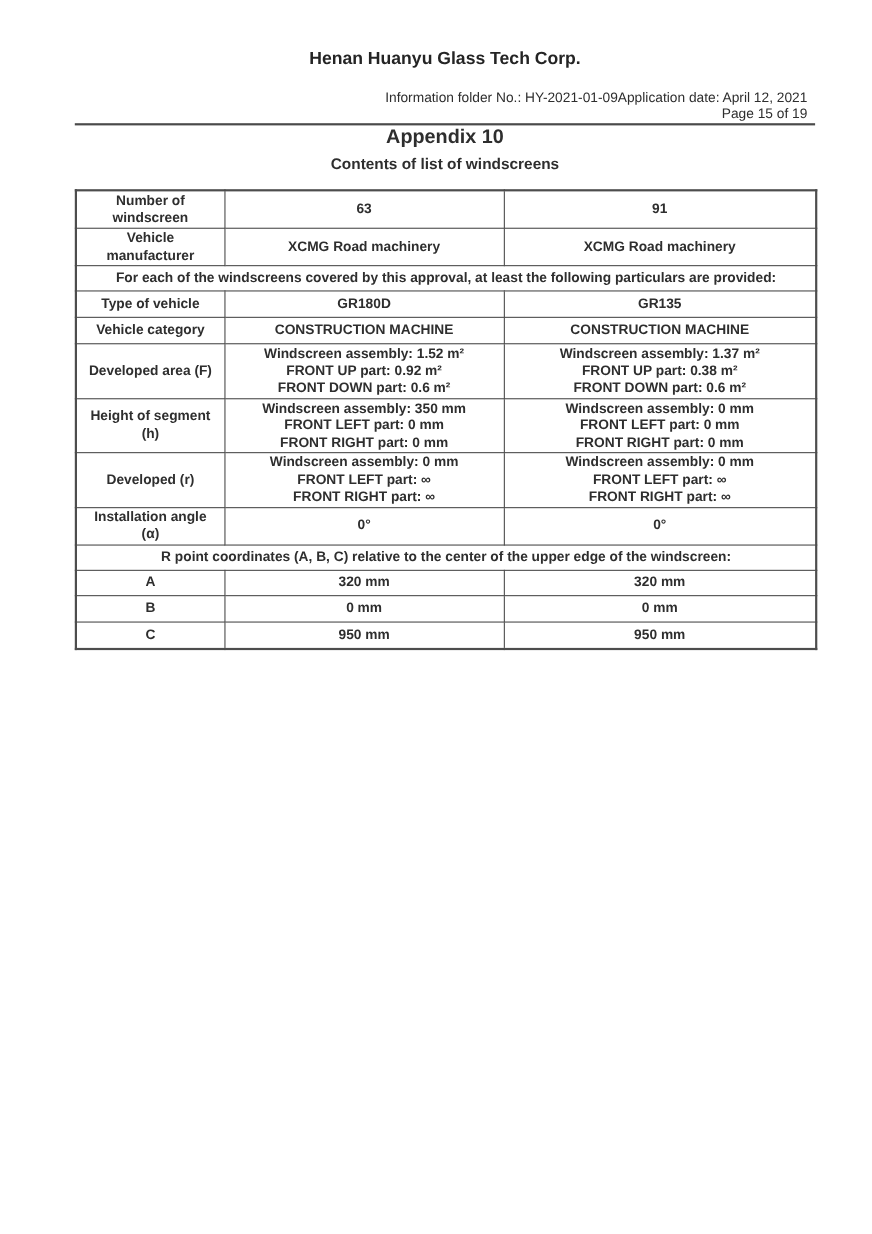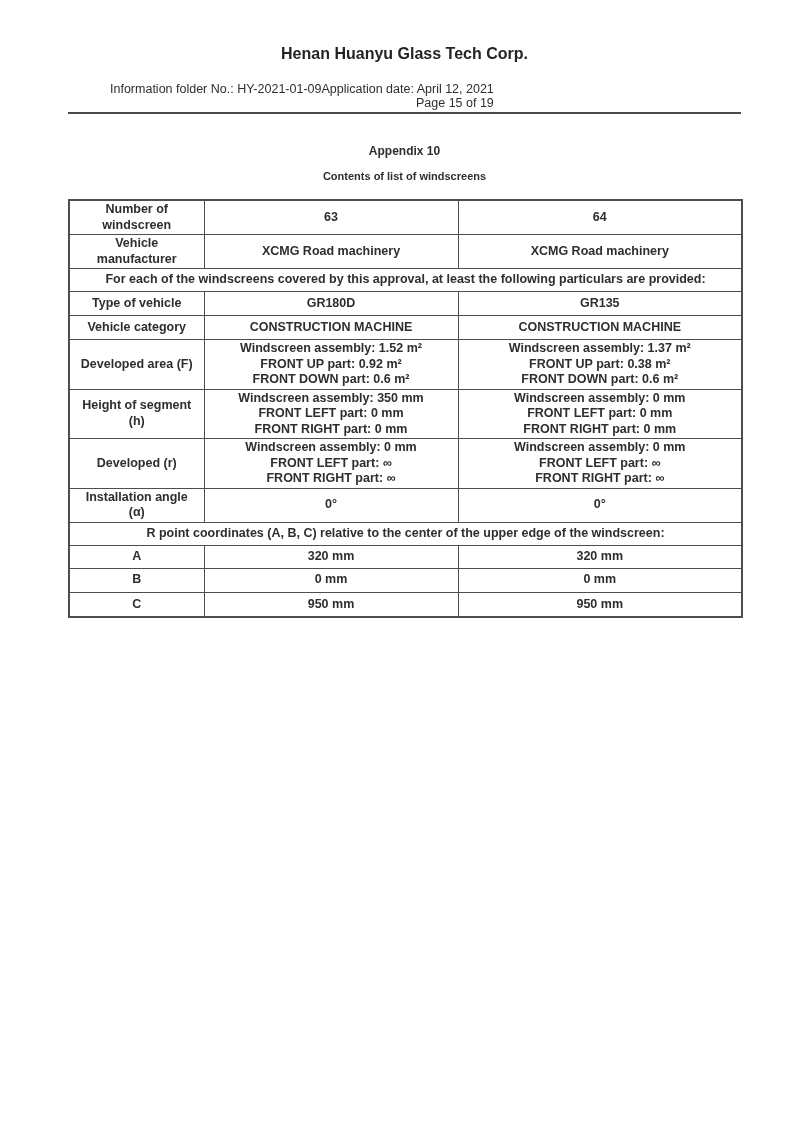--- a/index.html
+++ b/index.html
@@ -20,40 +20,40 @@
     padding-top: 45px;
     text-align: center;
     font-size: 16px;
     font-weight: bold;
     line-height: 18px;
     color: #242424;
   }
   .meta-block {
     margin-top: 19px;
     display: flex;
-    justify-content: flex-start;
+    justify-content: flex-end;
     align-items: flex-start;
     font-size: 12.5px;
     line-height: 14px;
     border-bottom: 2px solid #4a4a4a;
     padding-bottom: 2px;
   }
   .meta-left { padding-left: 42px; }
   .meta-right { text-align: right; padding-right: 7px; }
   .appendix-title {
-    margin-top: 30px;
+    margin-top: 3px;
     text-align: center;
-    font-size: 12px;
+    font-size: 18px;
     font-weight: bold;
     line-height: 14px;
   }
   .doc-subtitle {
     margin-top: 11px;
     text-align: center;
-    font-size: 11px;
+    font-size: 14px;
     font-weight: bold;
     line-height: 14px;
   }
   table.spec {
     margin-top: 16px;
     border-collapse: collapse;
     table-layout: fixed;
     width: 673px;
     border: 2px solid #4d4d4d;
     font-weight: bold;
@@ -94,21 +94,21 @@
       <colgroup>
         <col style="width:135px">
         <col style="width:254px">
         <col style="width:284px">
       </colgroup>
       <tbody>
         <tr style="height:31px">
           <td>Number of
 windscreen</td>
           <td>63</td>
-          <td>64</td>
+          <td>91</td>
         </tr>
         <tr style="height:32px">
           <td>Vehicle
 manufacturer</td>
           <td>XCMG Road machinery</td>
           <td>XCMG Road machinery</td>
         </tr>
         <tr style="height:23px">
           <td colspan="3" class="note-cell">For each of the windscreens covered by this approval, at least the following particulars are provided:</td>
         </tr>

